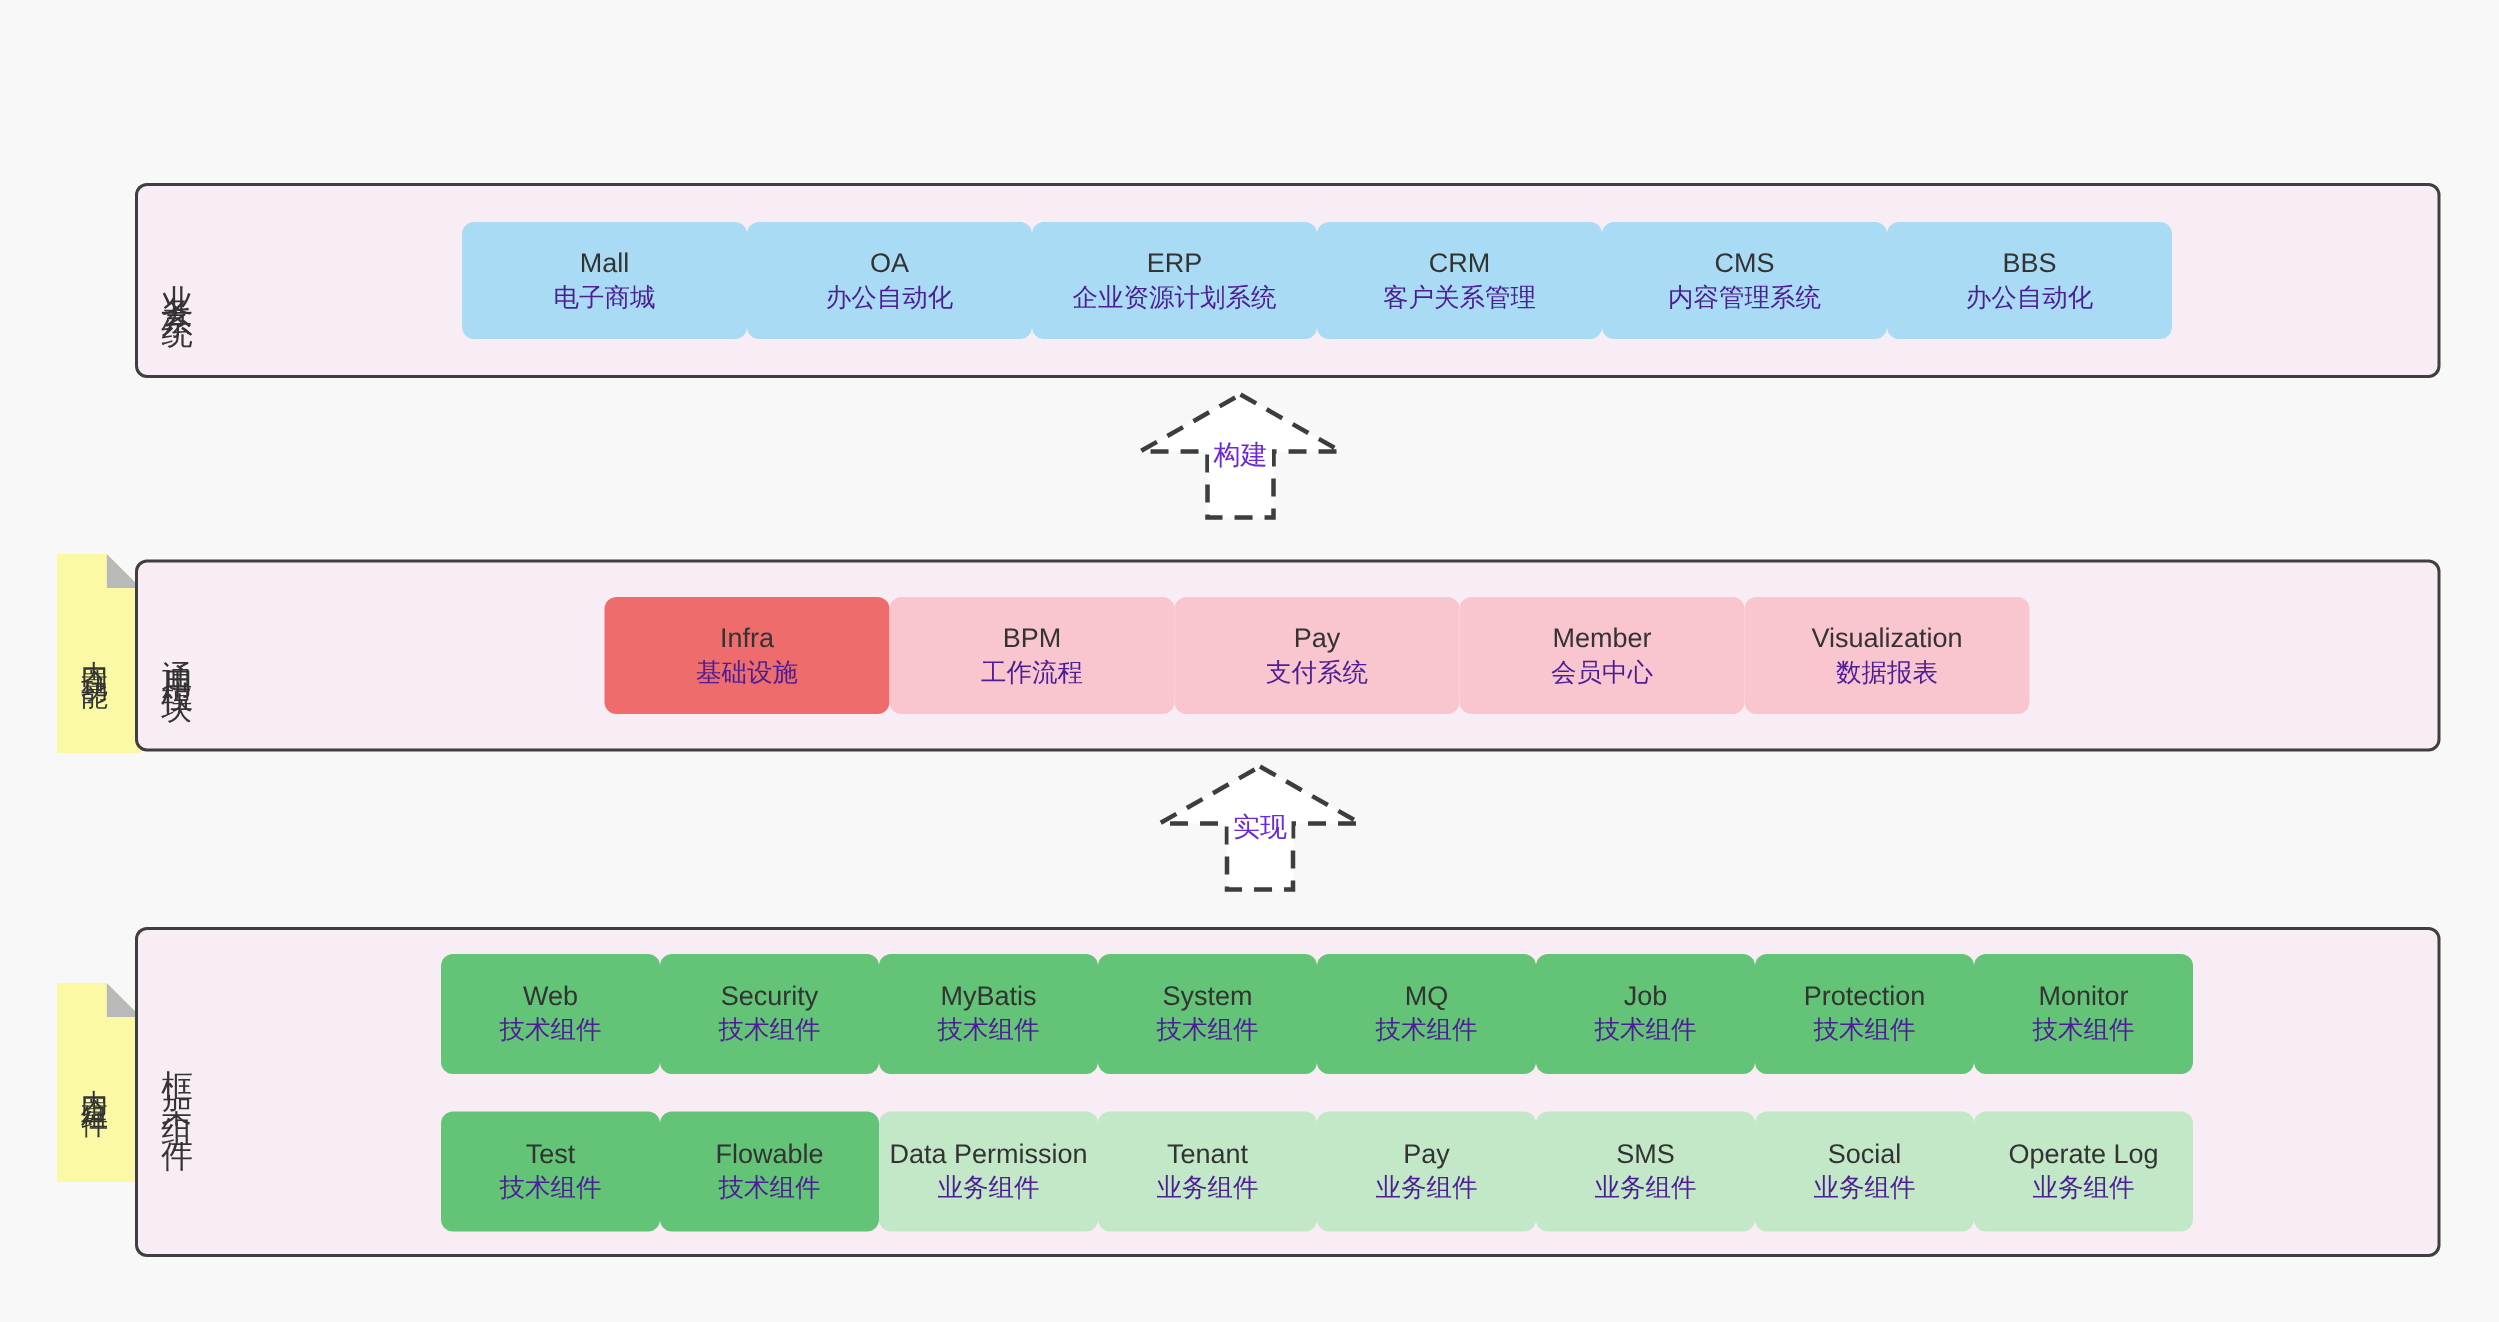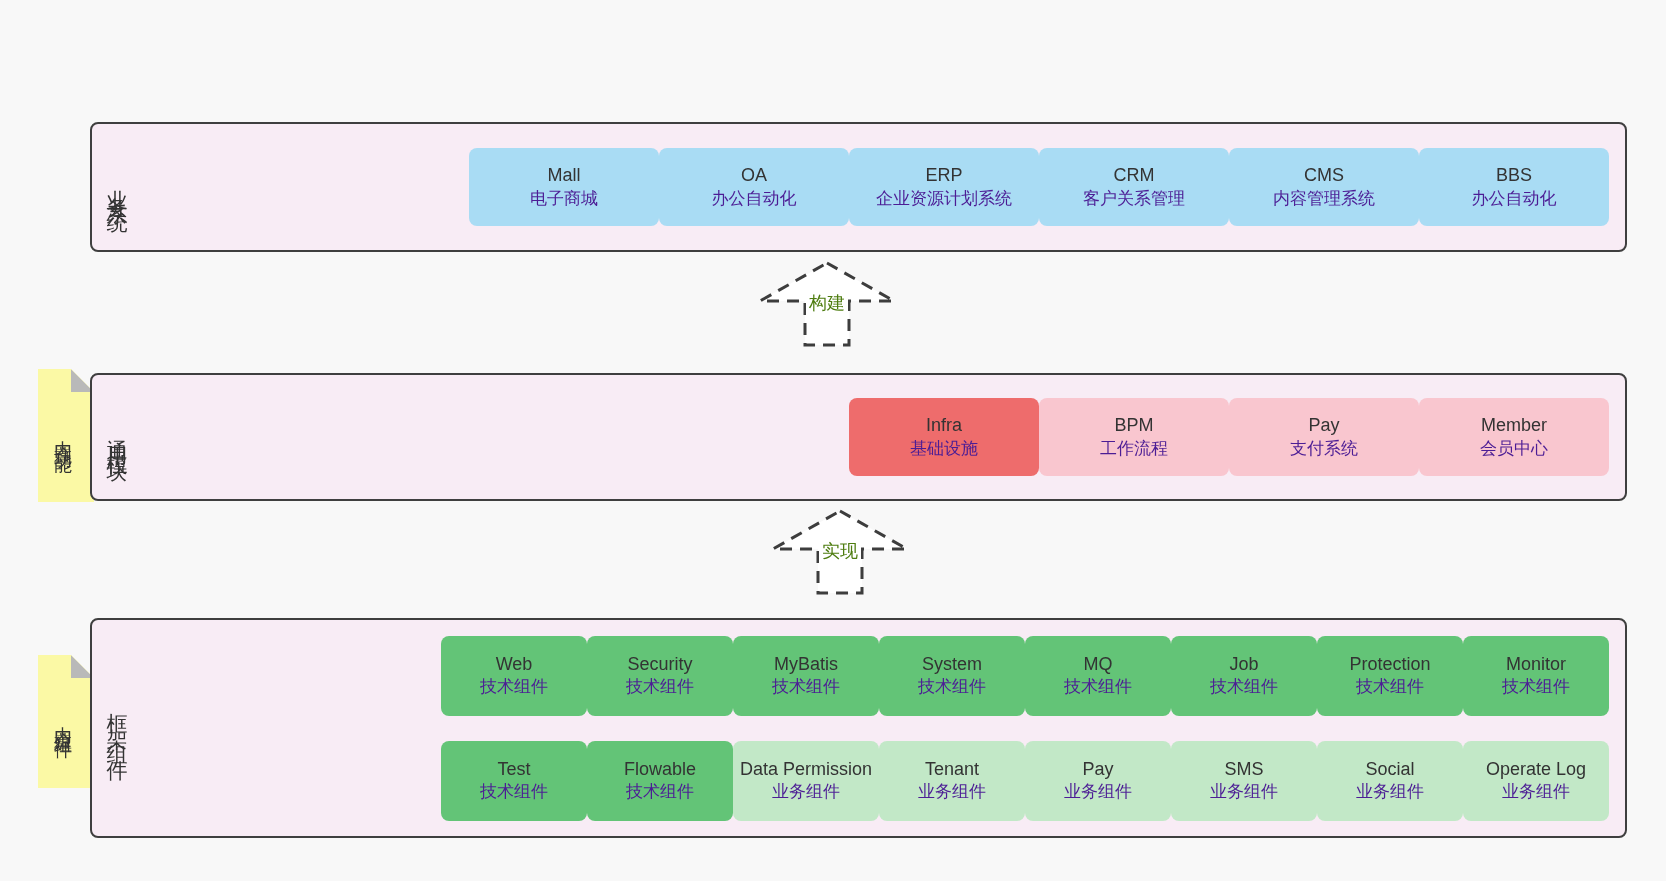--- a/index.html
+++ b/index.html
@@ -28,21 +28,21 @@
     writing-mode:vertical-rl;text-orientation:upright;
     font-size:21px;letter-spacing:7px;color:#333;white-space:nowrap;
   }
   .layer-components .vlabel{letter-spacing:16px;}
 
   .rows{
     position:absolute;inset:0;
     padding:0 16px 0 55px;box-sizing:border-box;
     display:flex;flex-direction:column;justify-content:center;gap:25px;
   }
-  .row{display:flex;justify-content:flex-end;align-items:stretch;}
+  .row{display:flex;justify-content:center;align-items:stretch;}
 
   
   .box{
     border-radius:8px;
     display:flex;flex-direction:column;align-items:center;justify-content:center;
     text-align:center;box-sizing:border-box;padding:4px 6px;
   }
   .w6{width:190px;min-height:78px;}
   .w8{width:146px;min-height:80px;}
   .c-blue{background:#a9dcf4;}
@@ -73,21 +73,21 @@
   .tab-components{top:655px;}
 
   
   .arrow{position:absolute;width:140px;height:88px;z-index:0;}
   .arrow-build{left:757px;top:260px;}
   .arrow-impl{left:770px;top:508px;}
   .arrow svg{position:absolute;inset:0;}
   .arrow-label{
     position:absolute;left:50%;top:31px;transform:translateX(-50%);
     background:#ffffff;padding:0 3px;
-    font-size:18px;color:#4d7c0f;white-space:nowrap;z-index:3;
+    font-size:18px;color:#6d28d9;white-space:nowrap;z-index:3;
   }
 </style>
 </head>
 <body>
 
 <div class="page">
 
   <section class="layer layer-business">
     <div class="vlabel">业务系统</div>
     <div class="rows">
@@ -144,20 +144,24 @@
           <div class="zh">工作流程</div>
         </div>
         <div class="box w6 c-pink">
           <div class="en">Pay</div>
           <div class="zh">支付系统</div>
         </div>
         <div class="box w6 c-pink">
           <div class="en">Member</div>
           <div class="zh">会员中心</div>
         </div>
+        <div class="box w6 c-pink">
+          <div class="en">Visualization</div>
+          <div class="zh">数据报表</div>
+        </div>
       </div>
     </div>
   </section>
 
   <div class="arrow arrow-impl">
     <svg viewBox="0 0 140 88">
       <polygon points="70,3 137,41 92,41 92,85 48,85 48,41 3,41" fill="#ffffff" stroke="#3d3d3d" stroke-width="3" stroke-dasharray="12 8"></polygon>
     </svg>
     <span class="arrow-label">实现</span>
   </div>

